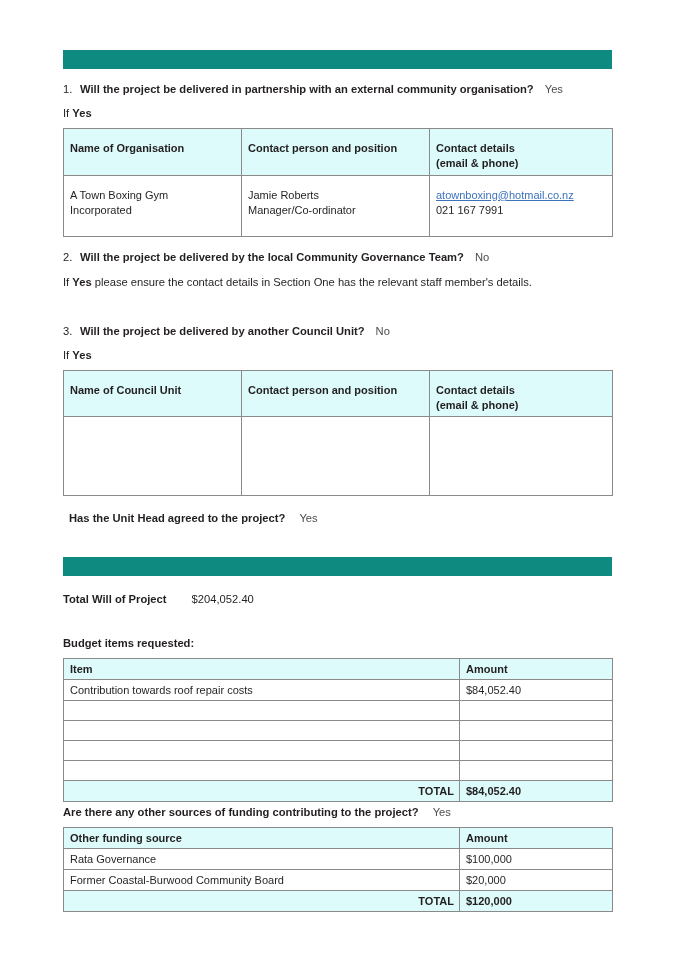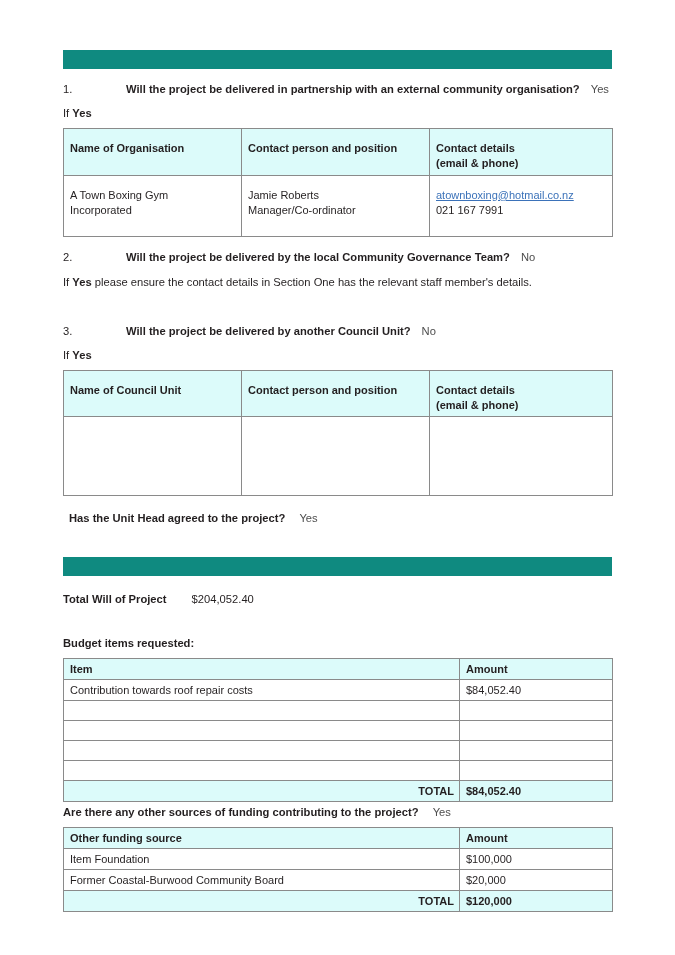--- a/index.html
+++ b/index.html
@@ -50,21 +50,20 @@
   }
   .q-num {
     width: 17px;
     flex: 0 0 17px;
     font-weight: normal;
     color: #231f20;
   }
   .q-text {
     font-weight: bold;
     color: #231f20;
-    margin-left: 46px;
   }
   .q-ans {
     margin-left: 11px;
     color: #4d4d4d;
     font-weight: normal;
   }
   .ifyes {
     font-size: 11.2px;
     margin-top: 12px;
     color: #231f20;
@@ -335,21 +334,21 @@
         <col class="bcol-amt">
       </colgroup>
     <thead>
       <tr>
         <th>Other funding source</th>
         <th>Amount</th>
       </tr>
     </thead>
     <tbody>
       <tr>
-        <td>Item Foundation</td>
+        <td>Rata Governance</td>
         <td>$100,000</td>
       </tr>
       <tr>
         <td>Former Coastal-Burwood Community Board</td>
         <td>$20,000</td>
       </tr>
       <tr class="total-row">
         <td class="total-label">TOTAL</td>
         <td>$120,000</td>
       </tr>

